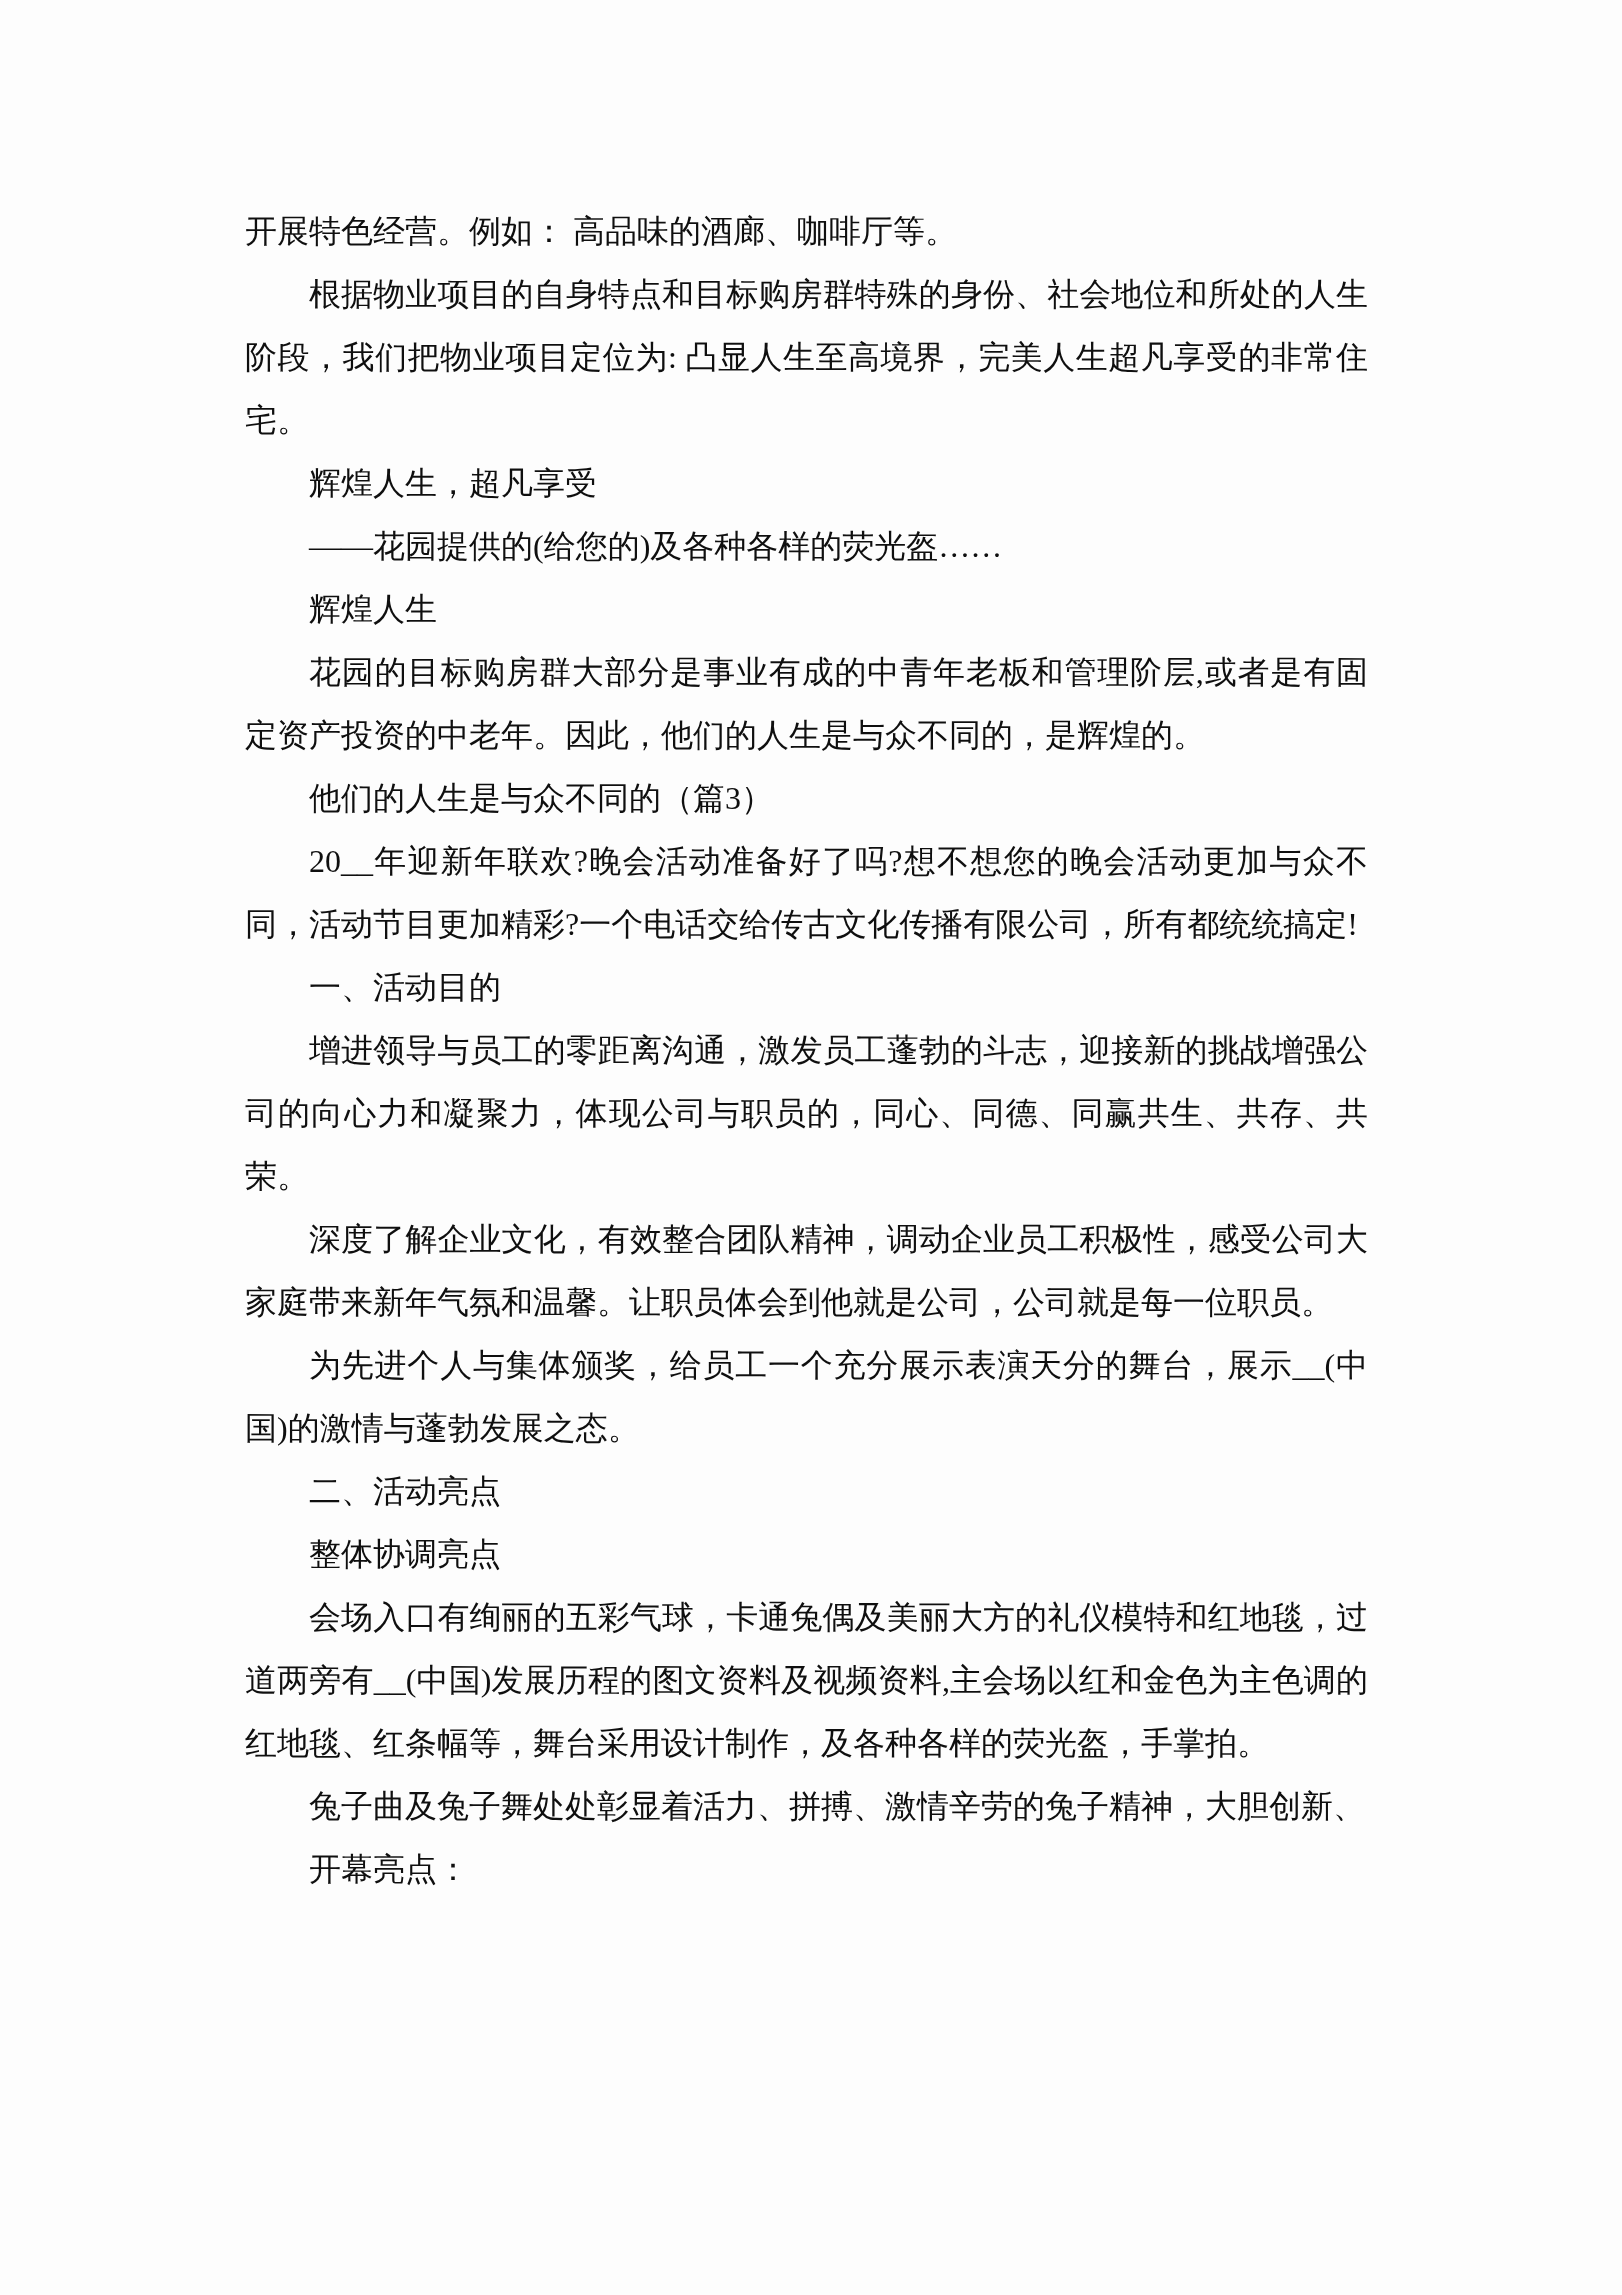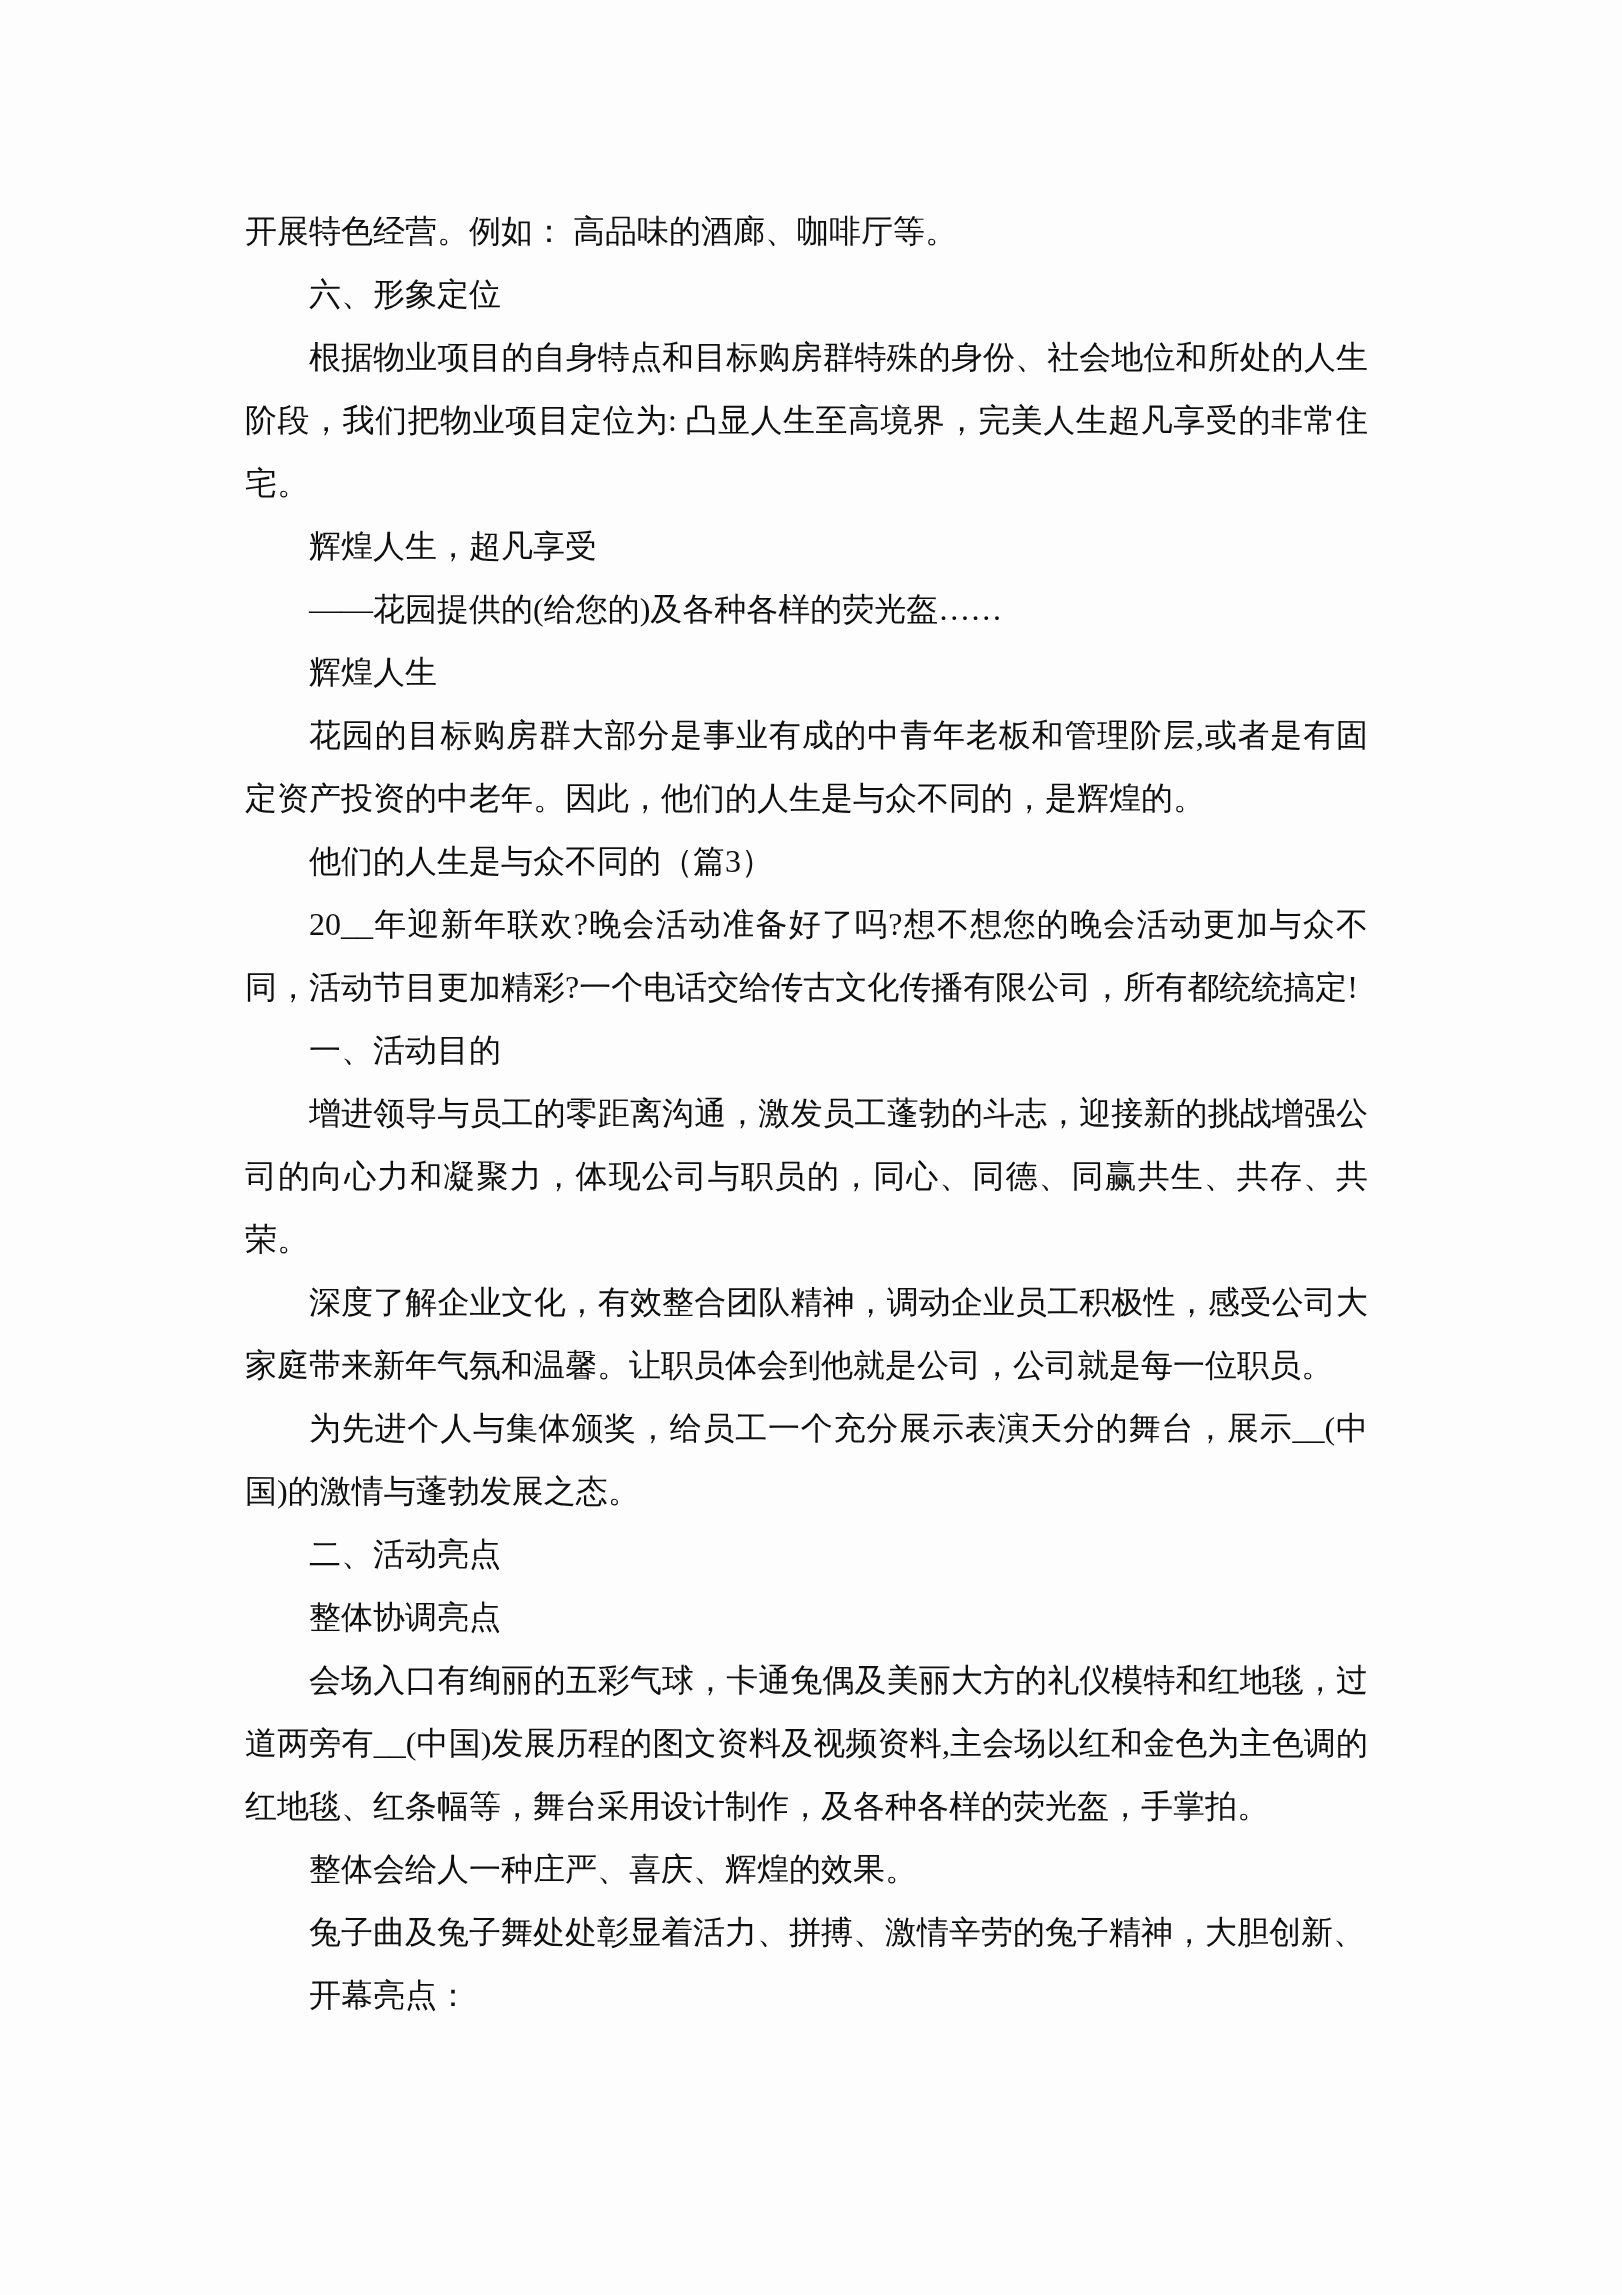--- a/index.html
+++ b/index.html
@@ -33,33 +33,31 @@
   .content p.indent {
     text-indent: 2em;
   }
 </style>
 </head>
 <body>
 
 <div class="page" style="background: rgb(253, 253, 253);">
   <div class="content" id="document-content" style="color: rgb(15, 15, 15);">
       <p class="para">开展特色经营。例如： 高品味的酒廊、咖啡厅等。</p>
-      <p class="para indent">六、形象定位</p>
       <p class="para indent">根据物业项目的自身特点和目标购房群特殊的身份、社会地位和所处的人生阶段，我们把物业项目定位为: 凸显人生至高境界，完美人生超凡享受的非常住宅。</p>
       <p class="para indent">辉煌人生，超凡享受</p>
       <p class="para indent">——花园提供的(给您的)及各种各样的荧光盔……</p>
       <p class="para indent">辉煌人生</p>
       <p class="para indent">花园的目标购房群大部分是事业有成的中青年老板和管理阶层,或者是有固定资产投资的中老年。因此，他们的人生是与众不同的，是辉煌的。</p>
       <p class="para indent">他们的人生是与众不同的（篇3）</p>
       <p class="para indent">20__年迎新年联欢?晚会活动准备好了吗?想不想您的晚会活动更加与众不同，活动节目更加精彩?一个电话交给传古文化传播有限公司，所有都统统搞定!</p>
       <p class="para indent">一、活动目的</p>
       <p class="para indent">增进领导与员工的零距离沟通，激发员工蓬勃的斗志，迎接新的挑战增强公司的向心力和凝聚力，体现公司与职员的，同心、同德、同赢共生、共存、共荣。</p>
       <p class="para indent">深度了解企业文化，有效整合团队精神，调动企业员工积极性，感受公司大家庭带来新年气氛和温馨。让职员体会到他就是公司，公司就是每一位职员。</p>
       <p class="para indent">为先进个人与集体颁奖，给员工一个充分展示表演天分的舞台，展示__(中国)的激情与蓬勃发展之态。</p>
       <p class="para indent">二、活动亮点</p>
       <p class="para indent">整体协调亮点</p>
       <p class="para indent">会场入口有绚丽的五彩气球，卡通兔偶及美丽大方的礼仪模特和红地毯，过道两旁有__(中国)发展历程的图文资料及视频资料,主会场以红和金色为主色调的红地毯、红条幅等，舞台采用设计制作，及各种各样的荧光盔，手掌拍。</p>
-      <p class="para indent">整体会给人一种庄严、喜庆、辉煌的效果。</p>
       <p class="para indent">兔子曲及兔子舞处处彰显着活力、拼搏、激情辛劳的兔子精神，大胆创新、</p>
       <p class="para indent">开幕亮点：</p>
     </div>
 </div>
 
 
 </body></html>

